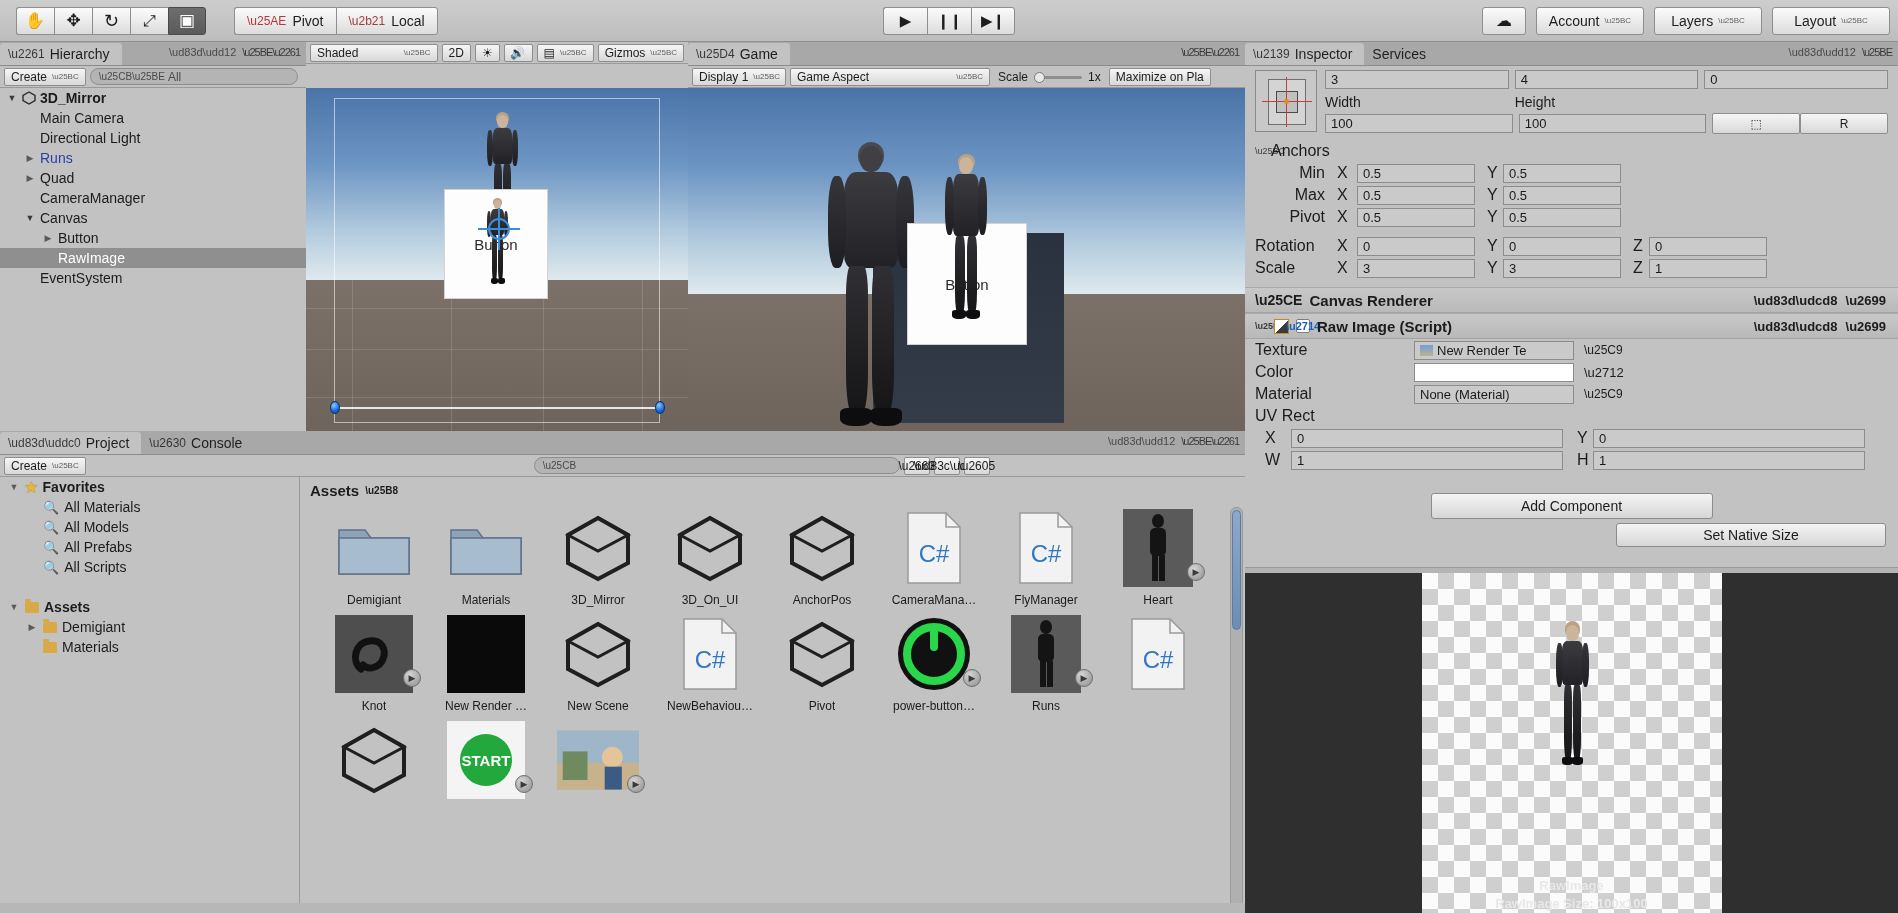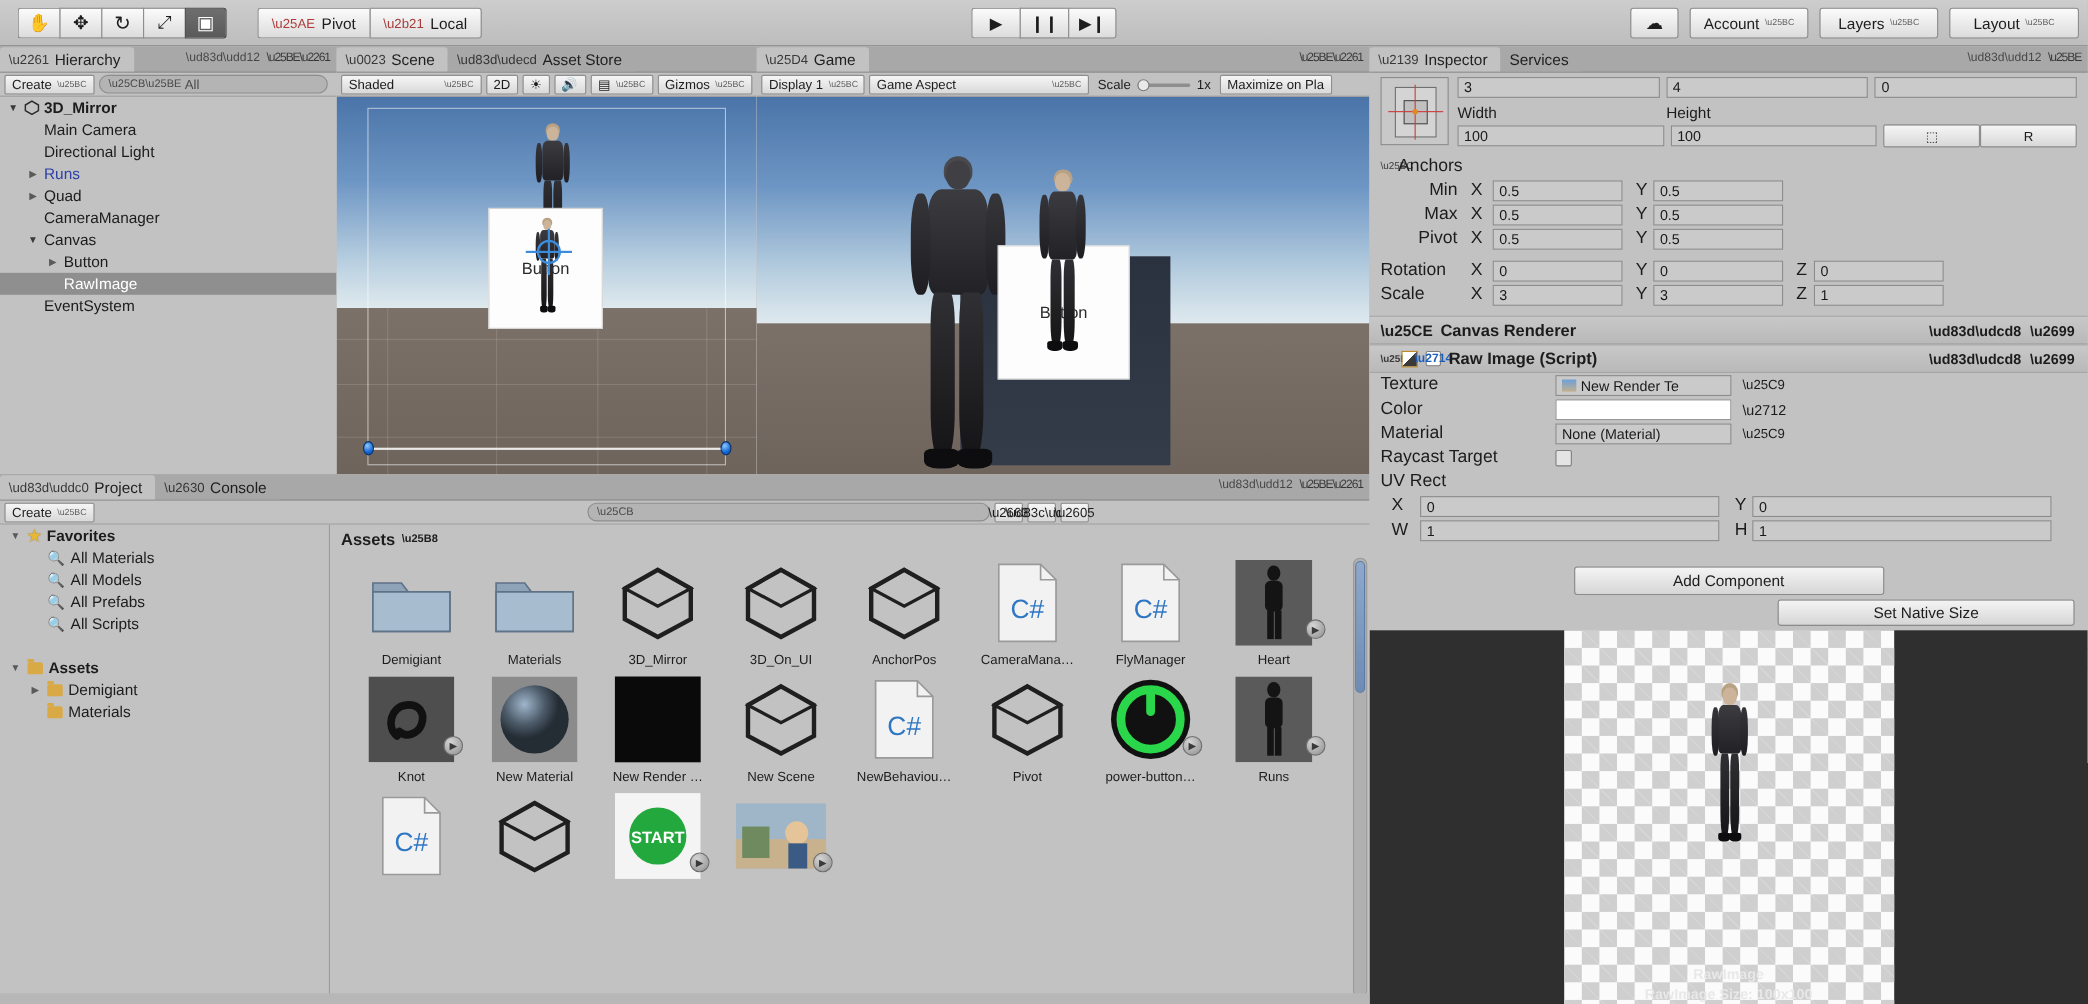--- a/index.html
+++ b/index.html
@@ -339,30 +339,20 @@
           <span>RawImage</span>
         </div>
         <div class="hrow" style="padding-left: 24px;">
           <span class="foldout"></span>
           <span>EventSystem</span>
         </div>
       </div>
   </div>
 
   <div class="panel" id="scene">
-    <div class="tabstrip">
-      <div class="tab active">
-        <span class="ic">\u0023</span>
-        <span>Scene</span>
-      </div>
-      <div class="tab">
-        <span class="ic">\ud83d\udecd</span>
-        <span>Asset Store</span>
-      </div>
-    </div>
     <div class="subbar">
       <div class="mini" style="width:128px;justify-content:space-between">
         <span>Shaded</span>
         <span class="caret">\u25BC</span>
       </div>
       <div class="mini">2D</div>
       <div class="mini">☀</div>
       <div class="mini">🔊</div>
       <div class="mini">
         <span>▤</span>
@@ -653,36 +643,20 @@
               <svg width="78" height="78" viewBox="0 0 78 78">
                 <rect width="78" height="78" fill="#4e4e4e"></rect>
                 <path d="M26 54c-10-8-6-26 8-28 12-2 18 8 14 18-3 8-14 12-20 6" fill="none" stroke="#111" stroke-width="7" stroke-linecap="round"></path>
               </svg>
               <span class="badge">▶</span>
             </div>
             <div class="alabel ellip">Knot</div>
           </div>
           <div class="acell">
             <div class="athumb">
-              <svg width="78" height="78" viewBox="0 0 78 78">
-                <rect width="78" height="78" fill="#8b8b8b"></rect>
-                <circle cx="39" cy="39" r="31" fill="url(#g1)"></circle>
-                <defs>
-                  <radialGradient id="g1" cx="35%" cy="28%">
-                    <stop offset="0%" stop-color="#9fb6cc"></stop>
-                    <stop offset="60%" stop-color="#4c5a68"></stop>
-                    <stop offset="100%" stop-color="#242c34"></stop>
-                  </radialGradient>
-                </defs>
-              </svg>
-            </div>
-            <div class="alabel ellip">New Material</div>
-          </div>
-          <div class="acell">
-            <div class="athumb">
               <div style="width:78px;height:78px;background:#0a0a0a"></div>
             </div>
             <div class="alabel ellip">New Render …</div>
           </div>
           <div class="acell">
             <div class="athumb">
               <svg width="70" height="70" viewBox="0 0 70 70">
                 <polygon points="35,5 65,22 65,50 35,66 5,50 5,22" fill="none" stroke="#1f1f1f" stroke-width="4"></polygon>
                 <polygon points="35,5 65,22 35,38 5,22" fill="none" stroke="#1f1f1f" stroke-width="3"></polygon>
               </svg>
@@ -908,24 +882,20 @@
         <div class="field white" id="color-swatch" style="width: 160px; background: rgb(255, 255, 255);"></div>
         <span style="margin-left:6px;font-size:13px">\u2712</span>
       </div>
 
       <div class="ins-row">
         <span class="ins-lab" style="width:155px">Material</span>
         <div class="field" style="width:160px">None (Material)</div>
         <span style="margin-left:6px;font-size:12px">\u25C9</span>
       </div>
 
-      <div class="ins-row">
-        <span class="ins-lab" style="width:155px">Raycast Target</span>
-        <span style="width:15px;height:15px;background:#e4e4e4;border:1px solid #7e7e7e;border-radius:2px;display:inline-block"></span>
-      </div>
 
       <div class="ins-row">
         <span class="ins-lab">UV Rect</span>
       </div>
       <div class="ins-row">
         <span class="ins-lab" style="width:22px;margin-left:10px">X</span>
         <div class="field" style="width:272px">0</div>
         <span class="ins-lab" style="width:22px;padding-left:10px">Y</span>
         <div class="field" style="width:272px">0</div>
       </div>

